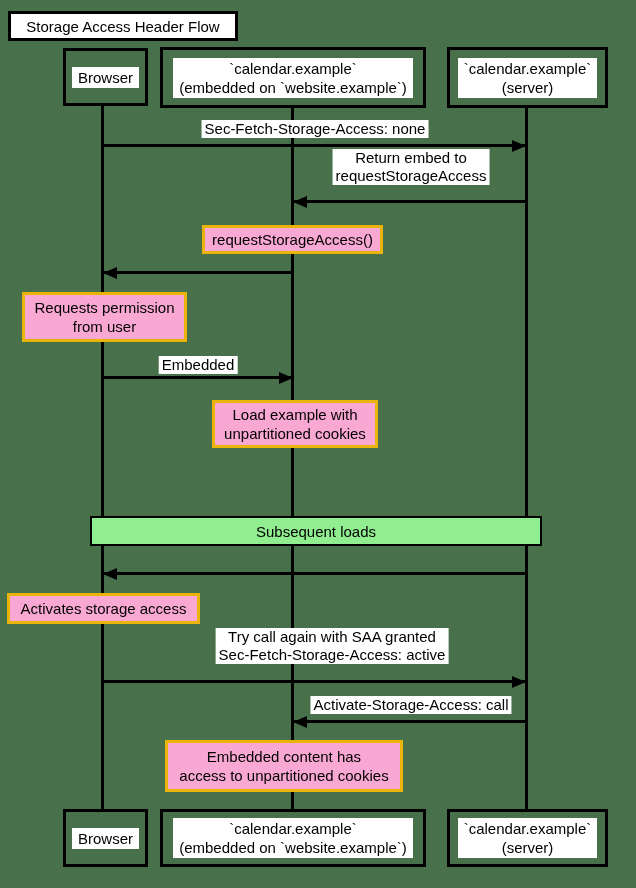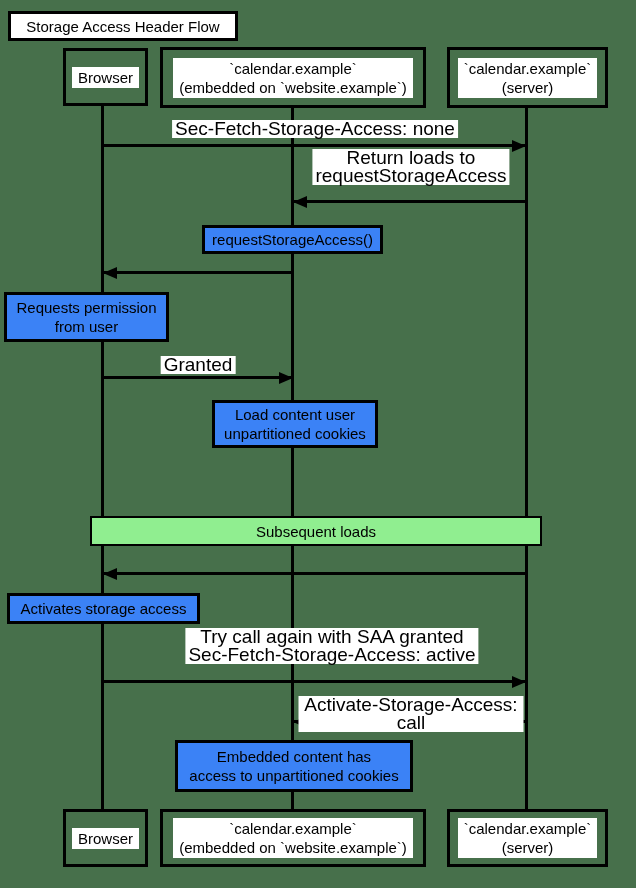--- a/index.html
+++ b/index.html
@@ -27,25 +27,25 @@
     display:flex;align-items:center;justify-content:center;
     font-size:15px;z-index:3;
   }
   .mline{position:absolute;height:3px;background:#000;z-index:2;}
   .head{position:absolute;width:0;height:0;z-index:2;
     border-top:6px solid transparent;border-bottom:6px solid transparent;}
   .head.r{border-left:14px solid #000;}
   .head.l{border-right:14px solid #000;}
   .mlabel{
     position:absolute;transform:translateX(-50%);
-    background:#fff;font-size:19px;line-height:18px;text-align:center;
+    background:#fff;font-size:15px;line-height:18px;text-align:center;
     white-space:pre-line;padding:0 3px;z-index:4;
   }
   .note{
-    position:absolute;border:3px solid #000000;box-sizing:border-box;background:#3b82f6;
+    position:absolute;border:3px solid #eab308;box-sizing:border-box;background:#f9a8d4;
     display:flex;align-items:center;justify-content:center;
     font-size:15px;line-height:19px;text-align:center;white-space:pre-line;
     z-index:4;
   }
   .divider{
     position:absolute;left:90px;top:468px;width:452px;height:30px;
     border:2px solid #000;box-sizing:border-box;
     display:flex;align-items:center;justify-content:center;
     font-size:15px;z-index:3;margin-top:48px;
   }
@@ -74,41 +74,41 @@
     <span class="plabel">`calendar.example`
 (server)</span>
   </div>
 
   <div class="mline" style="left:103px;top:144px;width:424px;"></div>
   <div class="head r" style="left:512px;top:140px;"></div>
   <div class="mlabel" style="left:315px;top:120px;">Sec-Fetch-Storage-Access: none</div>
 
   <div class="mline" style="left:293px;top:200px;width:234px;"></div>
   <div class="head l" style="left:293px;top:196px;"></div>
-  <div class="mlabel" style="left:411px;top:149px;">Return loads to
+  <div class="mlabel" style="left:411px;top:149px;">Return embed to
 requestStorageAccess</div>
 
   <div class="note" style="left:202px;top:225px;width:181px;height:29px;">
     <span>requestStorageAccess()</span>
   </div>
 
   <div class="mline" style="left:103px;top:271px;width:190px;"></div>
   <div class="head l" style="left:103px;top:267px;"></div>
 
-  <div class="note" style="left:4px;top:292px;width:165px;height:50px;">
+  <div class="note" style="left:22px;top:292px;width:165px;height:50px;">
     <span>Requests permission
 from user</span>
   </div>
 
   <div class="mline" style="left:103px;top:376px;width:190px;"></div>
   <div class="head r" style="left:279px;top:372px;"></div>
-  <div class="mlabel" style="left:198px;top:356px;">Granted</div>
+  <div class="mlabel" style="left:198px;top:356px;">Embedded</div>
 
   <div class="note" style="left:212px;top:400px;width:166px;height:48px;">
-    <span>Load content user
+    <span>Load example with
 unpartitioned cookies</span>
   </div>
 
   <div class="divider" style="background:#90EE90;">
     <span>Subsequent loads</span>
   </div>
 
   <div class="mline" style="left:103px;top:535px;width:424px;"></div>
   <div class="head r" style="left:512px;top:531px;"></div>
 
@@ -121,21 +121,21 @@
 
   <div class="mline" style="left:103px;top:680px;width:424px;"></div>
   <div class="head r" style="left:512px;top:676px;"></div>
   <div class="mlabel" style="left:316px;top:628px;margin-left:16px;">Try call again with SAA granted
 Sec-Fetch-Storage-Access: active</div>
 
   <div class="mline" style="left:293px;top:720px;width:234px;"></div>
   <div class="head l" style="left:293px;top:716px;"></div>
   <div class="mlabel" style="left:411px;top:696px;">Activate-Storage-Access: call</div>
 
-  <div class="note" style="left:175px;top:740px;width:238px;height:52px;">
+  <div class="note" style="left:165px;top:740px;width:238px;height:52px;">
     <span>Embedded content has
 access to unpartitioned cookies</span>
   </div>
 
   <div class="pbox" style="left:63px;top:809px;width:85px;height:58px;">
     <span class="plabel">Browser</span>
   </div>
   <div class="pbox" style="left:160px;top:809px;width:266px;height:58px;">
     <span class="plabel">`calendar.example`
 (embedded on `website.example`)</span>

